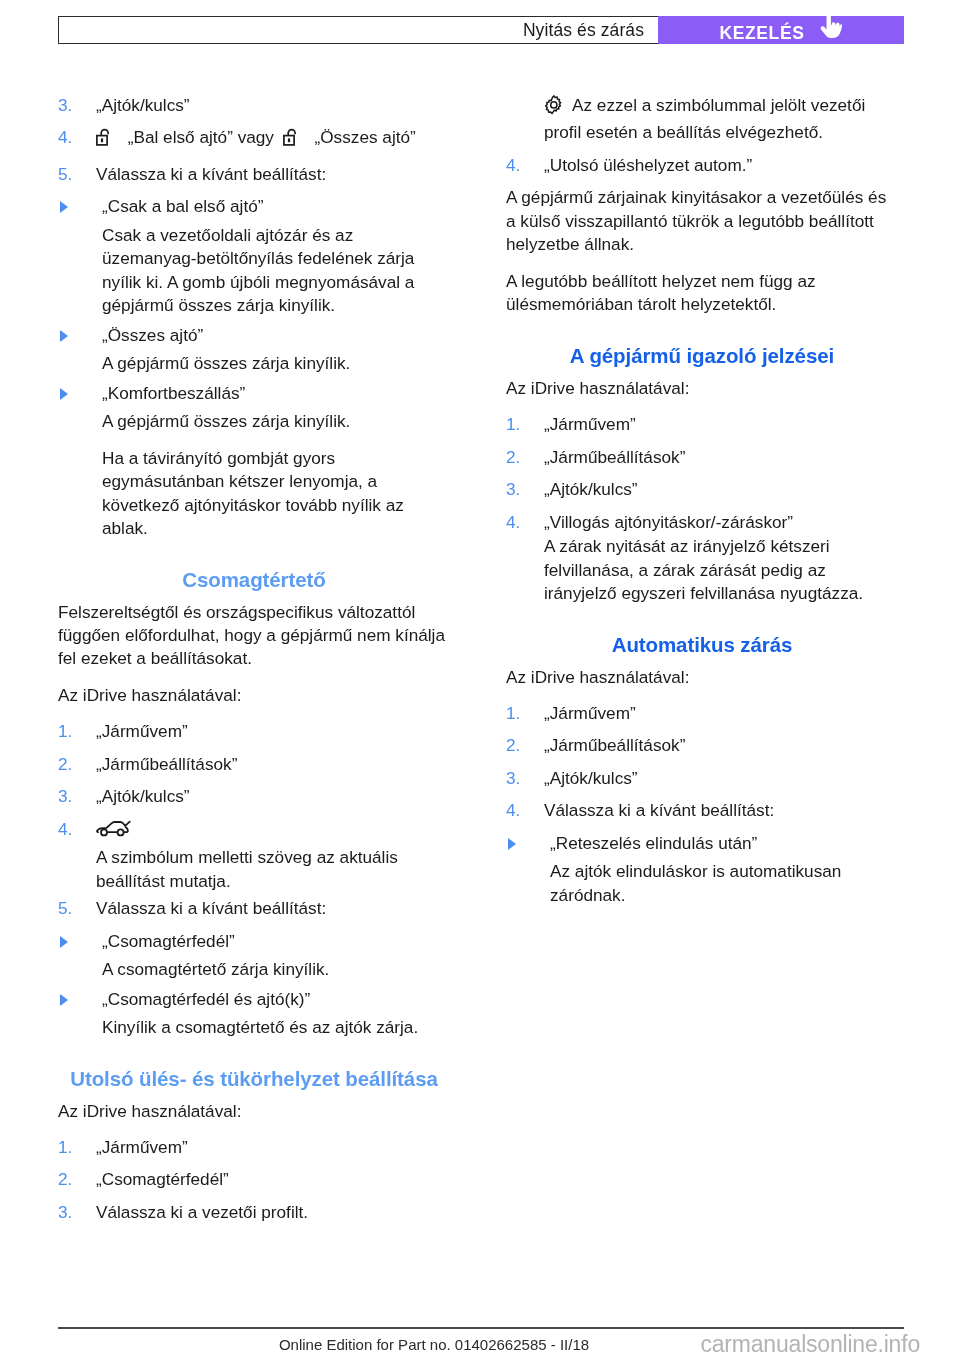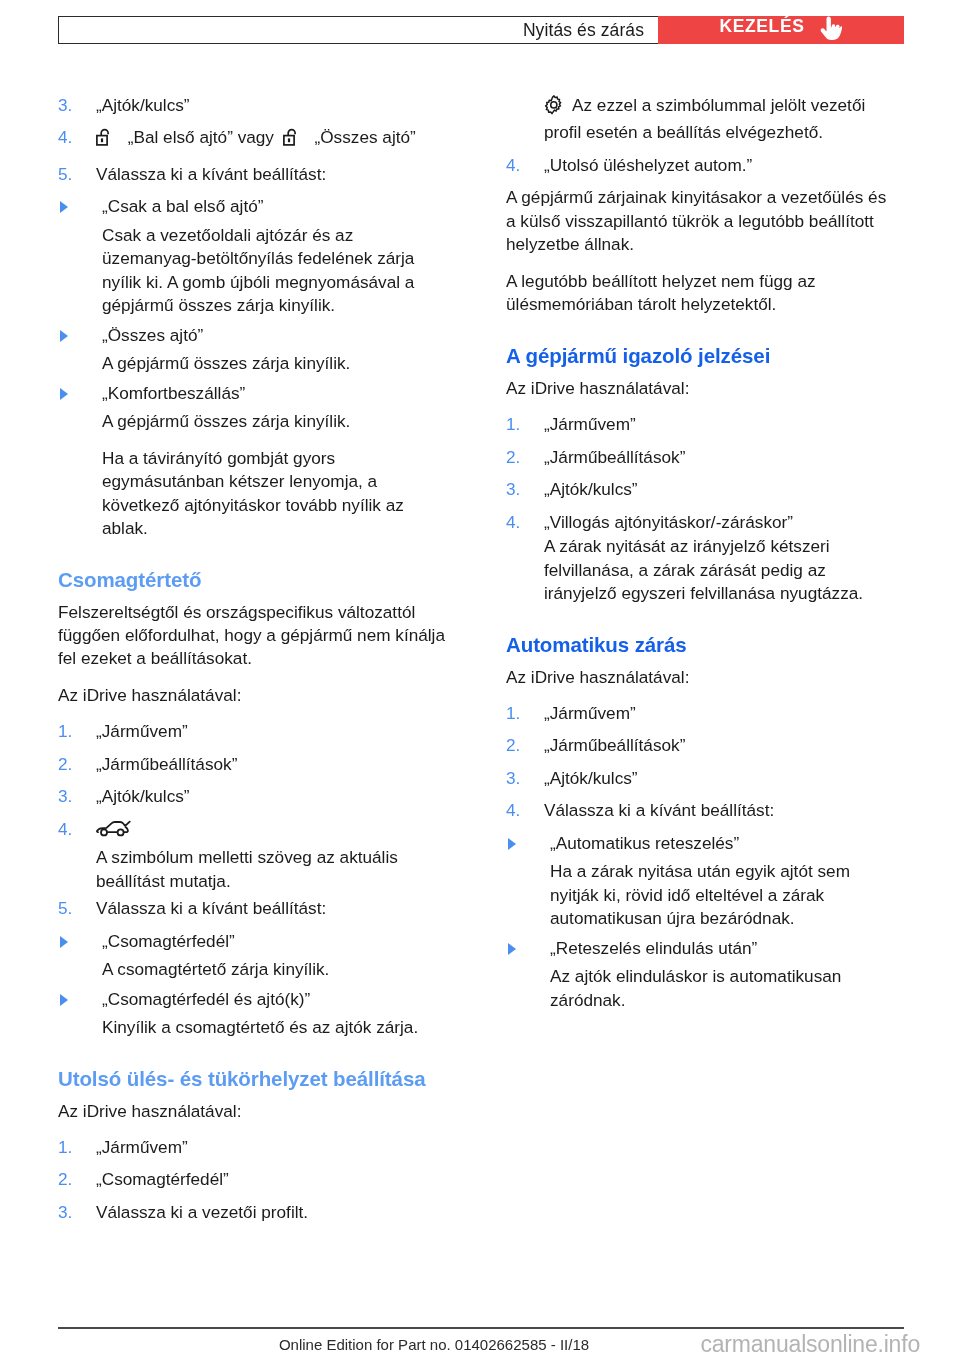--- a/index.html
+++ b/index.html
@@ -33,23 +33,23 @@
     align-items: center;
     justify-content: flex-end;
     padding-right: 14px;
     box-sizing: border-box;
     font-size: 17.5px;
     color: #1b1b1b;
     letter-spacing: 0.1px;
   }
   .header-section {
     flex: 0 0 246px;
-    background: #ef4444;
+    background: #8b5cf6;
     display: flex;
-    align-items: flex-start;
+    align-items: flex-end;
     justify-content: center;
     gap: 16px;
     box-sizing: border-box;
   }
   .header-section-label {
     color: #ffffff;
     font-size: 17.5px;
     font-weight: bold;
     letter-spacing: 0.6px;
   }
@@ -64,20 +64,21 @@
   .col-left  { left: 58px; }
   .col-right { left: 506px; }
 
   
   h2.sec {
     margin: 0;
     font-size: 20.5px;
     font-weight: bold;
     line-height: 1.22;
     letter-spacing: -0.1px;
+    text-align: center;
   }
   h2.sec.light { color: #5d9cf3; }
   h2.sec.dark  { color: #1560e8; }
   .sec-wrap { margin-top: 26px; margin-bottom: 9px; }
 
   p.para {
     margin: 0 0 0 0;
     font-size: 17.2px;
     line-height: 1.365;
     color: #1b1b1b;
@@ -407,25 +408,20 @@
     </li>
     <li>
       <span class="marker">4.</span>
       <span>Válassza ki a kívánt beállítást:</span>
     </li>
   </ol>
 
   <ul class="tri">
     <li>
       <span class="tri-mark"></span>
-      <span>„Automatikus reteszelés”</span>
-      <span class="sub-para">Ha a zárak nyitása után egyik ajtót sem nyitják ki, rövid idő elteltével a zárak automatikusan újra bezáródnak.</span>
-    </li>
-    <li>
-      <span class="tri-mark"></span>
       <span>„Reteszelés elindulás után”</span>
       <span class="sub-para">Az ajtók elinduláskor is automatikusan záródnak.</span>
     </li>
   </ul>
 </div>
 
 <div class="page-number">79</div>
 <div class="footer-rule"></div>
 <div class="footer-line">Online Edition for Part no. 01402662585 - II/18</div>
 <div class="watermark">carmanualsonline.info</div>

